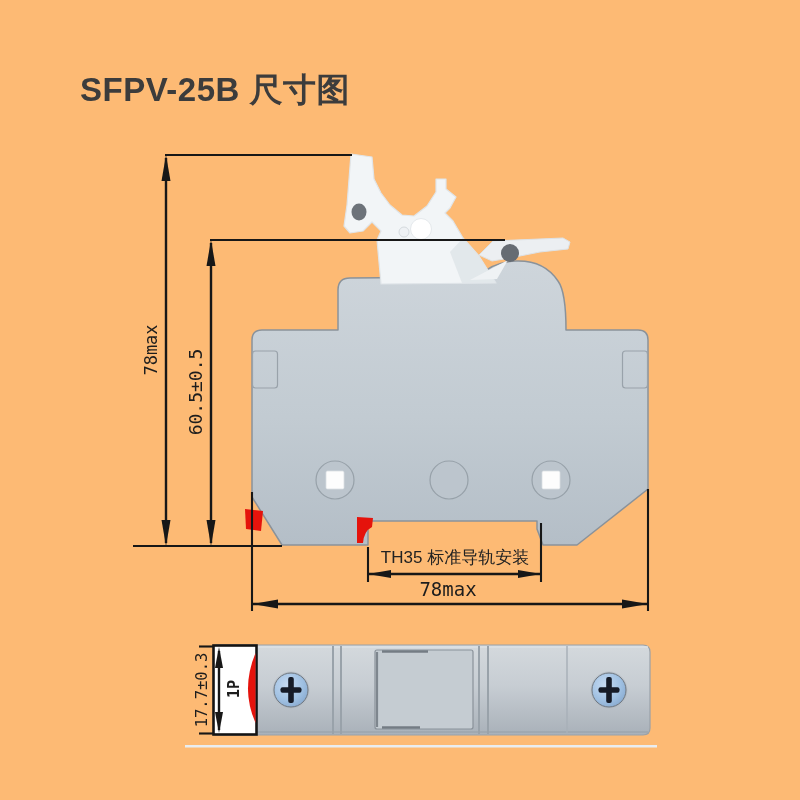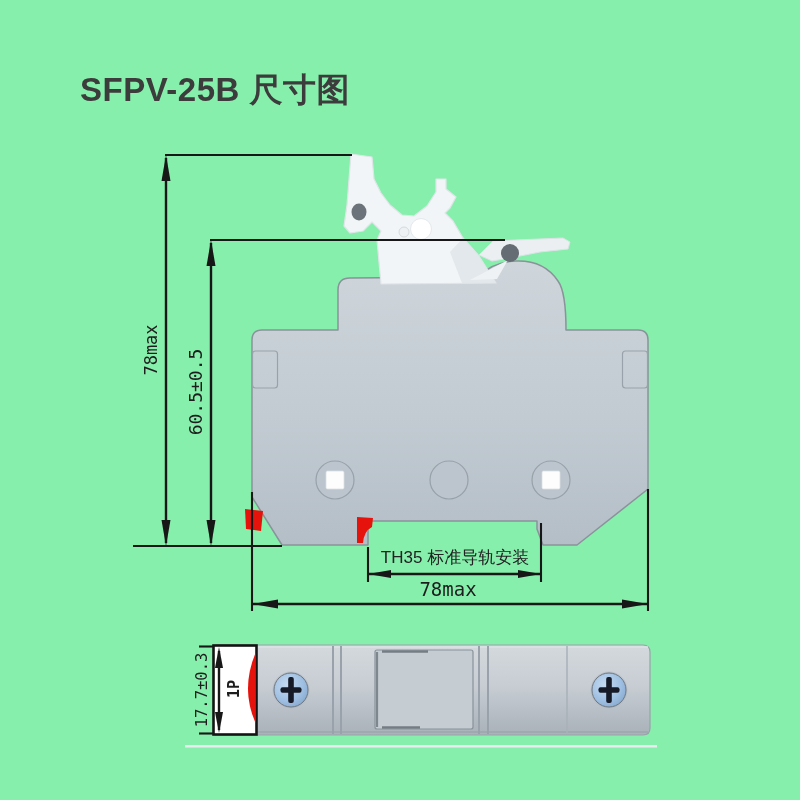--- a/index.html
+++ b/index.html
@@ -1,16 +1,16 @@
 <!DOCTYPE html>
 <html><head>
 <meta charset="utf-8">
 <style>
   html,body{margin:0;padding:0;background:#fff;}
-  .page{position:relative;width:800px;height:800px;background:#86efac;overflow:hidden;
+  .page{position:relative;width:800px;height:800px;background:#fdba74;overflow:hidden;
         font-family:"Liberation Sans",sans-serif;}
   .title{position:absolute;left:80px;top:68px;margin:0;font-size:33px;font-weight:bold;
          color:#3c3c3c;letter-spacing:.5px;white-space:nowrap;}
   svg.drawing{position:absolute;left:0;top:0;}
   .dimline{stroke:#171717;stroke-width:2.4;fill:none;}
   .extline{stroke:#171717;stroke-width:2.1;fill:none;}
   .arrow{fill:#171717;stroke:none;}
   .dimtext{font-family:"DejaVu Sans Mono",monospace;fill:#1d1d1d;}
   .cjk{font-family:"Liberation Sans","DejaVu Sans",sans-serif;fill:#222;}
   .bodyoutline{stroke:#8a929a;stroke-width:1.5;stroke-linejoin:round;}

